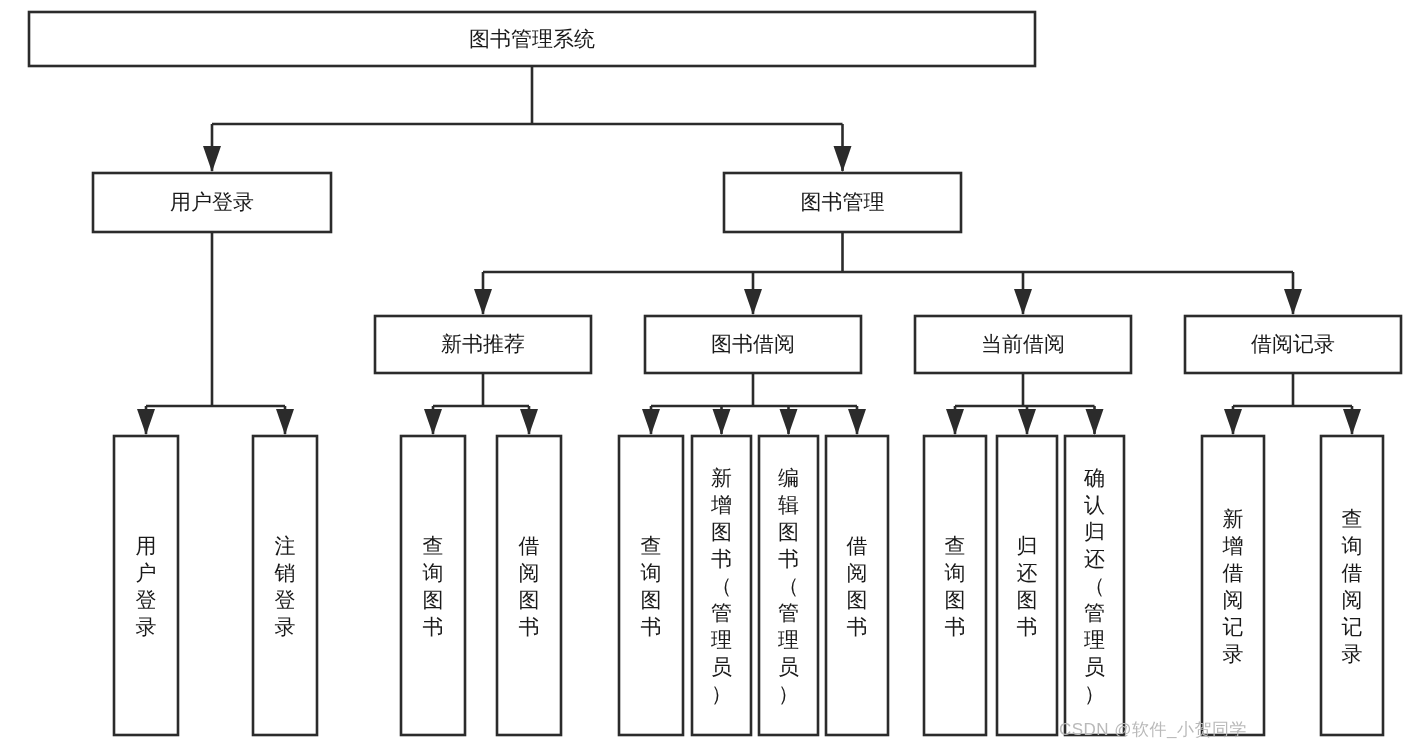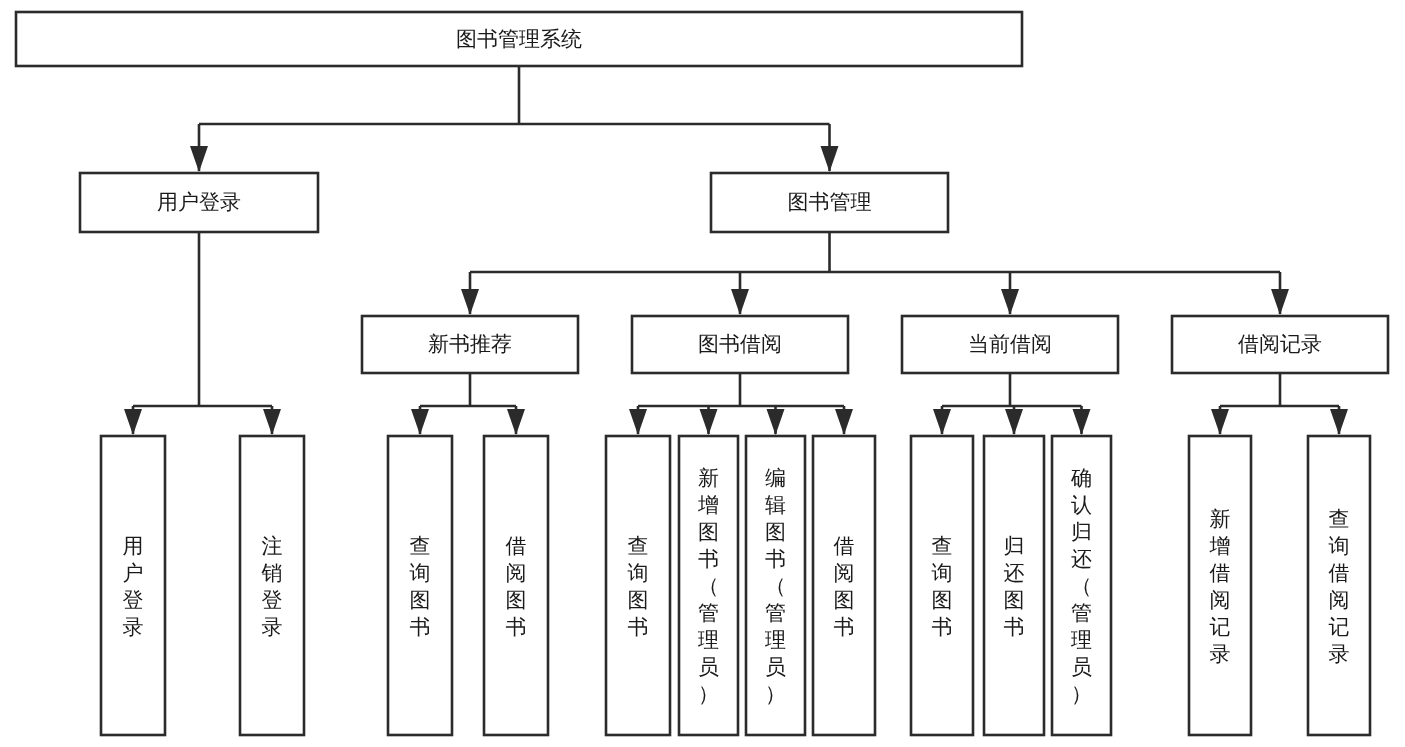--- a/index.html
+++ b/index.html
@@ -9,21 +9,21 @@
   }
   body {
     width: 1405px;
     height: 747px;
     overflow: hidden;
     font-family: "Liberation Sans", "DejaVu Sans", sans-serif;
     position: relative;
   }
   #diagram-root {
     position: absolute;
-    left: 0;
+    left: 13px;
     top: 0;
     width: 1248px;
     height: 747px;
   }
   svg#flowchart {
     display: block;
     width: 1405px;
     height: 747px;
   }
   .node-box {
@@ -215,13 +215,14 @@
         <g>
           <rect x="1189" y="436" width="62" height="299" class="node-box"></rect>
           <text x="1220" class="node-label-v" y="525.56"><tspan x="1220" dy="0">新</tspan><tspan x="1220" dy="27">增</tspan><tspan x="1220" dy="27">借</tspan><tspan x="1220" dy="27">阅</tspan><tspan x="1220" dy="27">记</tspan><tspan x="1220" dy="27">录</tspan></text>
         </g>
         <g>
           <rect x="1308" y="436" width="62" height="299" class="node-box"></rect>
           <text x="1339" class="node-label-v" y="525.56"><tspan x="1339" dy="0">查</tspan><tspan x="1339" dy="27">询</tspan><tspan x="1339" dy="27">借</tspan><tspan x="1339" dy="27">阅</tspan><tspan x="1339" dy="27">记</tspan><tspan x="1339" dy="27">录</tspan></text>
         </g>
       </g>
   </svg>
+  <div class="watermark">CSDN @软件_小贺同学</div>
 </div>
 
 </body></html>

